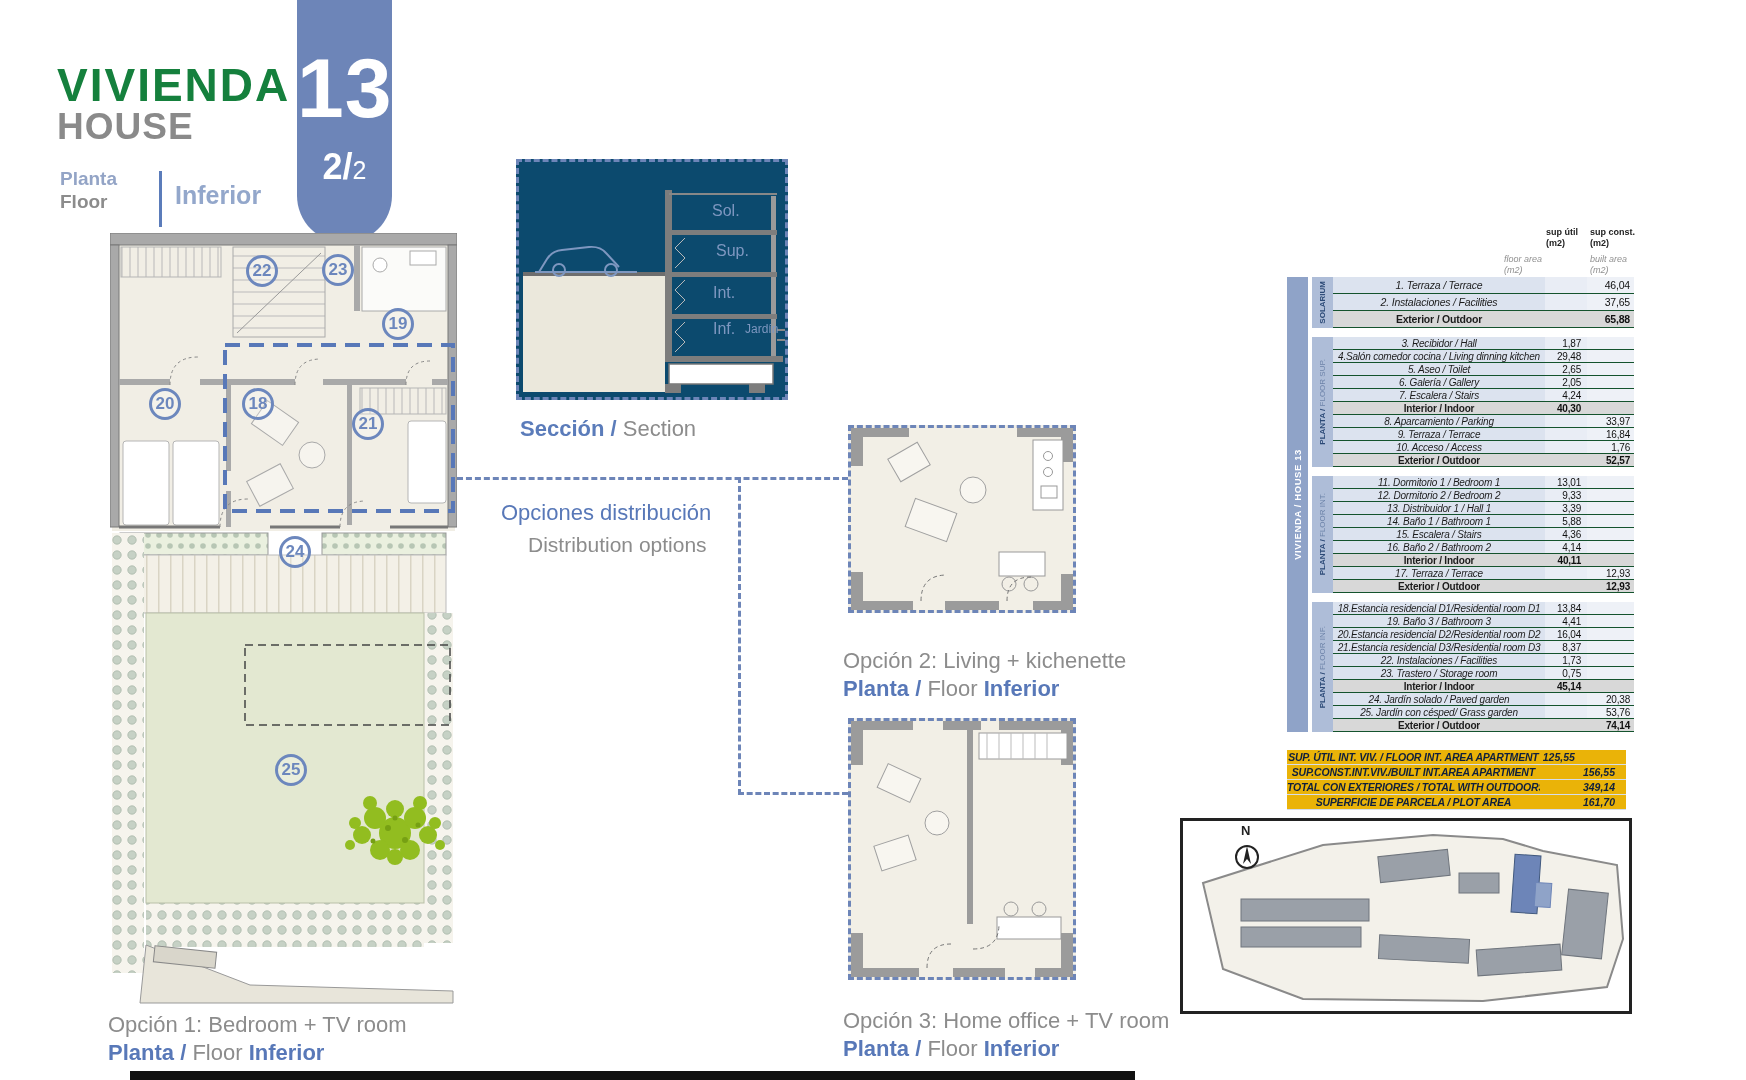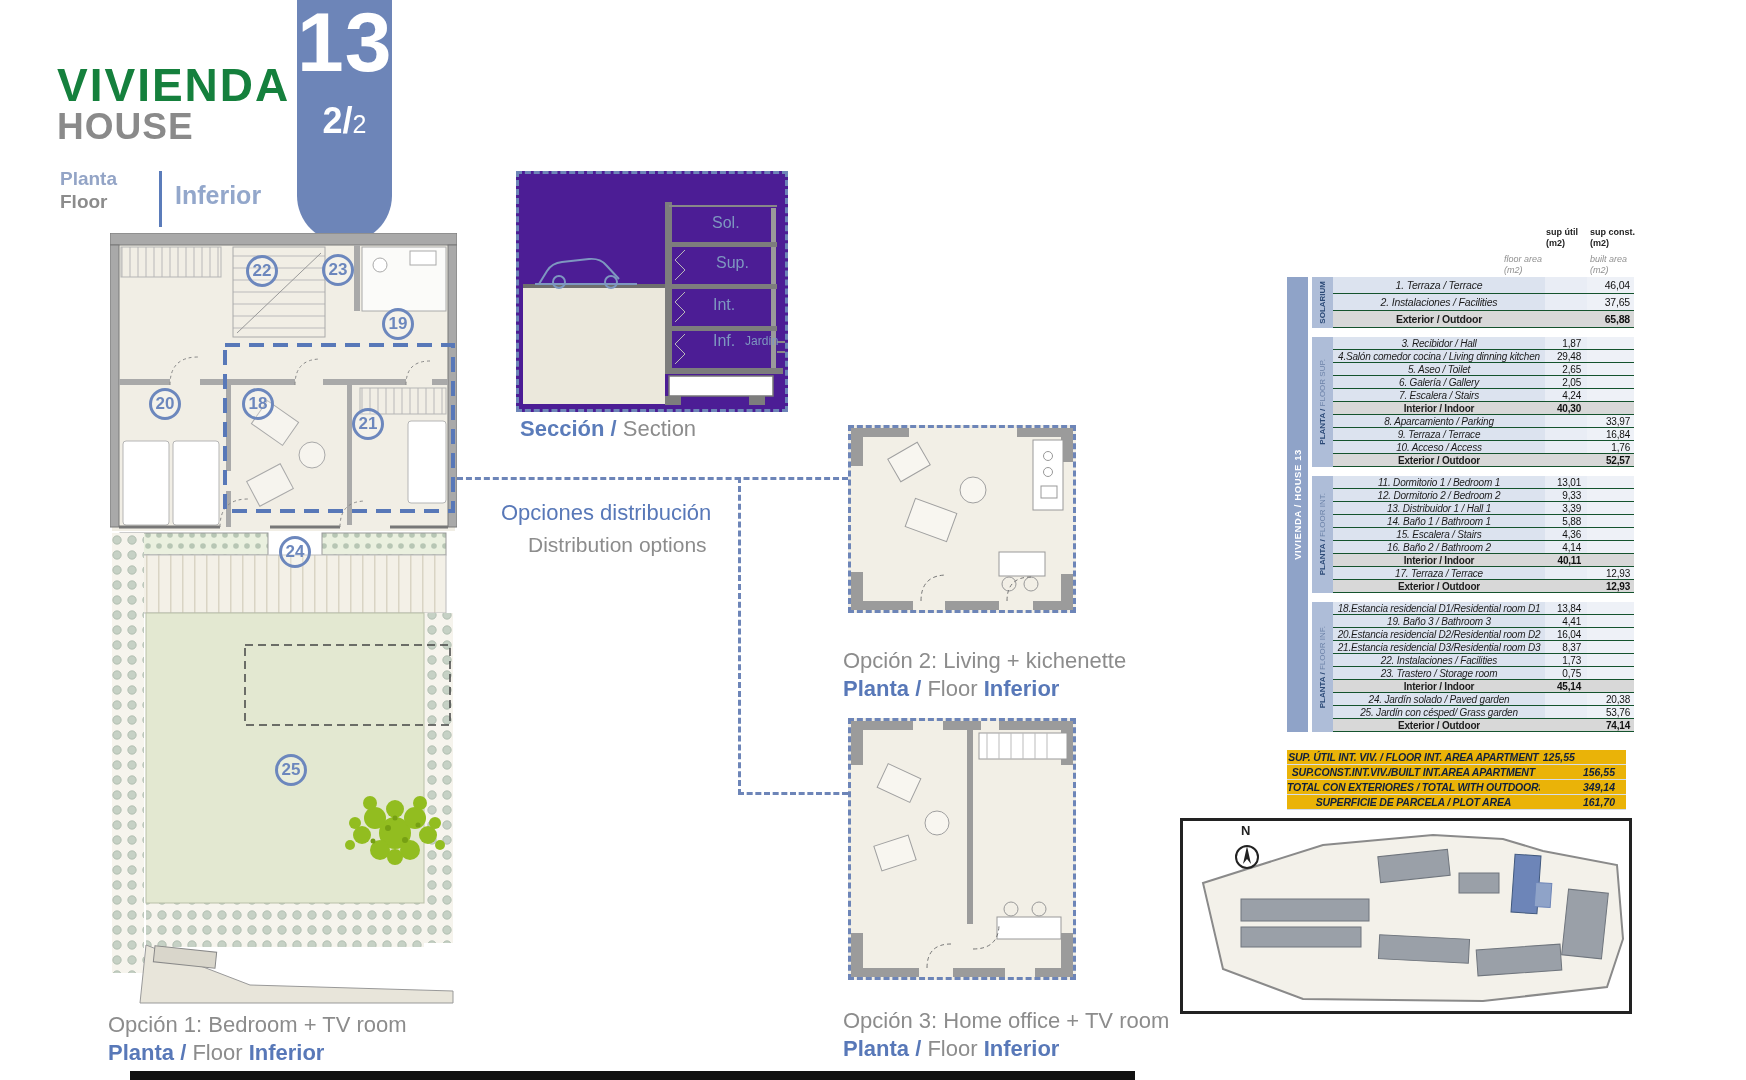--- a/index.html
+++ b/index.html
@@ -9,32 +9,32 @@
 
   
   .title-es{left:57px;top:58px;font-size:46px;font-weight:bold;color:#15803d;letter-spacing:2px}
   .title-en{left:57px;top:106px;font-size:37px;font-weight:bold;color:#8a8a8a;letter-spacing:1px}
   .floor-block{left:60px;top:168px;font-size:19px;line-height:1.2;font-weight:bold}
   .floor-es{color:#93a4c6}.floor-en{color:#8c8c8c}
   .floor-divider{left:159px;top:171px;width:3px;height:56px;background:#5b7cba}
   .floor-value{left:175px;top:181px;font-size:25px;font-weight:bold;color:#93a7cb}
   .badge{left:297px;top:0;width:95px;height:243px;background:#6d85b8;border-radius:0 0 48px 48px;
          text-align:center;color:#fff}
-  .badge-num{font-size:84px;font-weight:bold;line-height:1;letter-spacing:1px}
+  .badge-num{font-size:84px;font-weight:bold;line-height:1;margin-top:46px;letter-spacing:1px}
   .badge-page{font-size:36px;margin-top:16px;font-weight:bold}
   .badge-page small{font-size:25px;font-weight:normal}
 
   
   .pbadge{width:32px;height:32px;border:3px solid #6c87bd;border-radius:50%;color:#6c87bd;
           font-size:17px;font-weight:bold;display:flex;align-items:center;justify-content:center;
           background:rgba(255,255,255,.25);box-sizing:border-box}
 
   
-  .section-box{left:516px;top:171px;width:272px;height:241px;border:3px dashed #6d85b8;
-               background:#4c1d95;box-sizing:border-box}
+  .section-box{left:516px;top:159px;width:272px;height:241px;border:3px dashed #6d85b8;
+               background:#0c4a6e;box-sizing:border-box}
   .slabel{position:absolute;color:#7e97c0;font-size:16px}
   .slabel.small{font-size:12px}
   .cap{font-size:22px;white-space:nowrap}
   .cap .es{color:#5b7cba;font-weight:bold}
   .cap .en{color:#8c8c8c}
   .opt-line2 .es{color:#5878b8;font-weight:bold}
   .opt-line2 .en{color:#8c8c8c}
   .opt-line2 .val{color:#5878b8;font-weight:bold}
   .dashed-h{border-top:3px dashed #6d85b8;height:0}
   .dashed-v{border-left:3px dashed #6d85b8;width:0}

